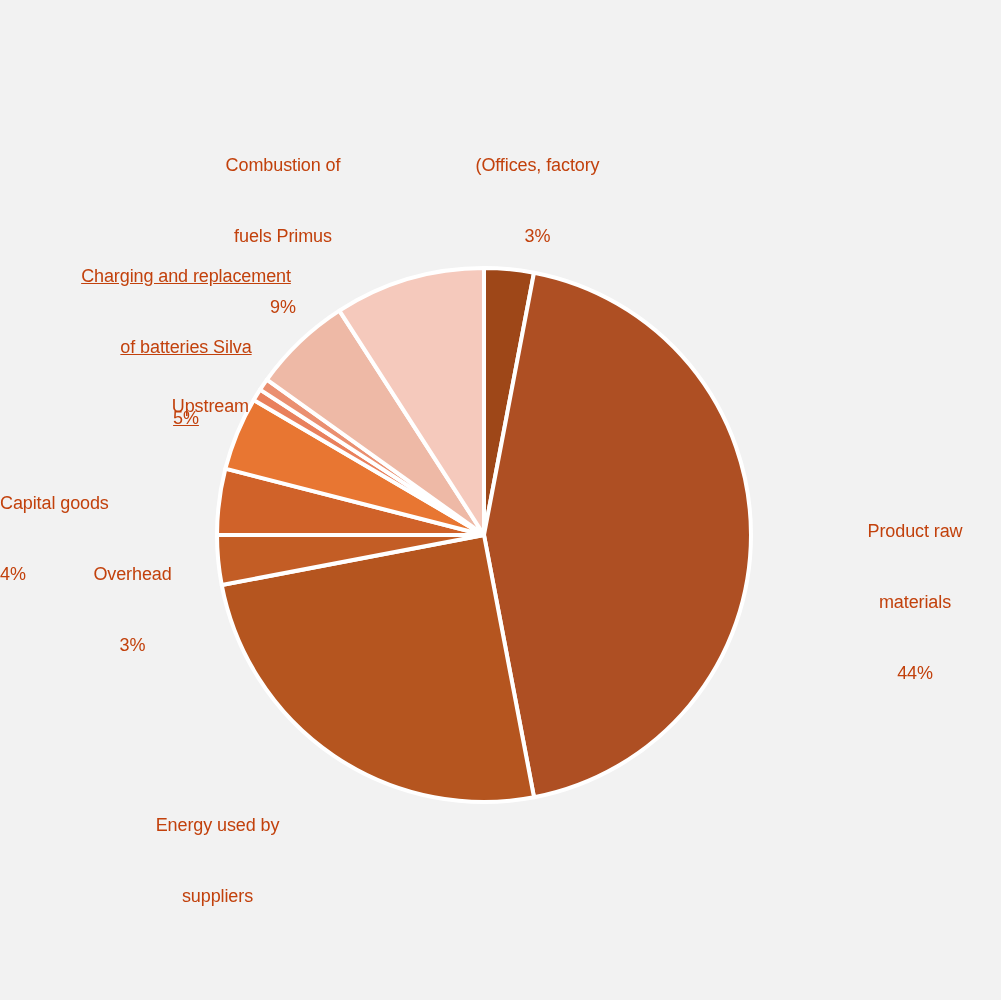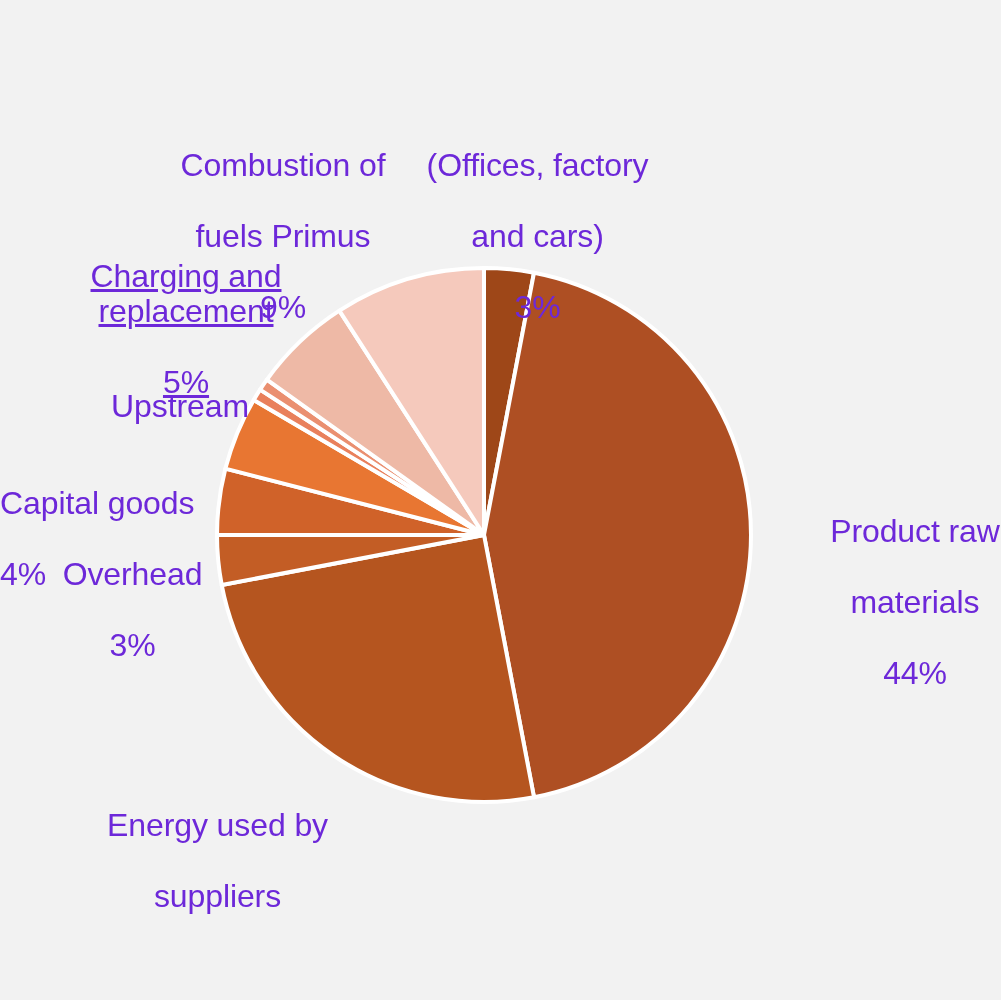--- a/index.html
+++ b/index.html
@@ -23,22 +23,22 @@
   #pie-svg {
     position: absolute;
     left: 0;
     top: 0;
     width: 1001px;
     height: 1000px;
     display: block;
   }
   .pie-label {
     position: absolute;
-    color: #6d28d9;
-    font-size: 32px;
+    color: #c2410c;
+    font-size: 18px;
     line-height: 35.5px;
     font-family: "Liberation Sans", sans-serif;
     white-space: pre-line;
     letter-spacing: -0.1px;
   }
 
   
   #label-own-operations        { left: 400px;  top: 112px; width: 275px; text-align: center; }
   #label-combustion-primus     { left: 152px;  top: 112px; width: 262px; text-align: center; }
   #label-charging-silva        { left: 0px;    top: 223px; width: 372px; text-align: center; text-decoration: underline; }
@@ -64,32 +64,32 @@
         <path d="M 484 535 L 225.39 468.60 A 267 267 0 0 1 253.71 399.89 Z" fill="#e87632" stroke="#ffffff" stroke-width="4" stroke-linejoin="round"></path>
         <path d="M 484 535 L 253.71 399.89 A 267 267 0 0 1 260.07 389.58 Z" fill="#e9805c" stroke="#ffffff" stroke-width="4" stroke-linejoin="round"></path>
         <path d="M 484 535 L 260.07 389.58 A 267 267 0 0 1 266.90 379.57 Z" fill="#ea8f70" stroke="#ffffff" stroke-width="4" stroke-linejoin="round"></path>
         <path d="M 484 535 L 266.90 379.57 A 267 267 0 0 1 339.36 310.57 Z" fill="#eeb9a6" stroke="#ffffff" stroke-width="4" stroke-linejoin="round"></path>
         <path d="M 484 535 L 339.36 310.57 A 267 267 0 0 1 484.00 268.00 Z" fill="#f5c9bc" stroke="#ffffff" stroke-width="4" stroke-linejoin="round"></path>
       </g>
   </svg>
 
   <div class="pie-label" id="label-own-operations">
     <div>(Offices, factory</div>
-    <div>and cars)</div>
     <div>3%</div>
   </div>
 
   <div class="pie-label" id="label-combustion-primus">
     <div>Combustion of</div>
     <div>fuels Primus</div>
     <div>9%</div>
   </div>
 
   <div class="pie-label" id="label-charging-silva">
     <div>Charging and replacement</div>
+    <div>of batteries Silva</div>
     <div>5%</div>
   </div>
 
   <div class="pie-label" id="label-upstream-transports">
     <div>Upstream</div>
   </div>
 
   <div class="pie-label" id="label-capital-goods">
     <div>Capital goods</div>
     <div>4%</div>

